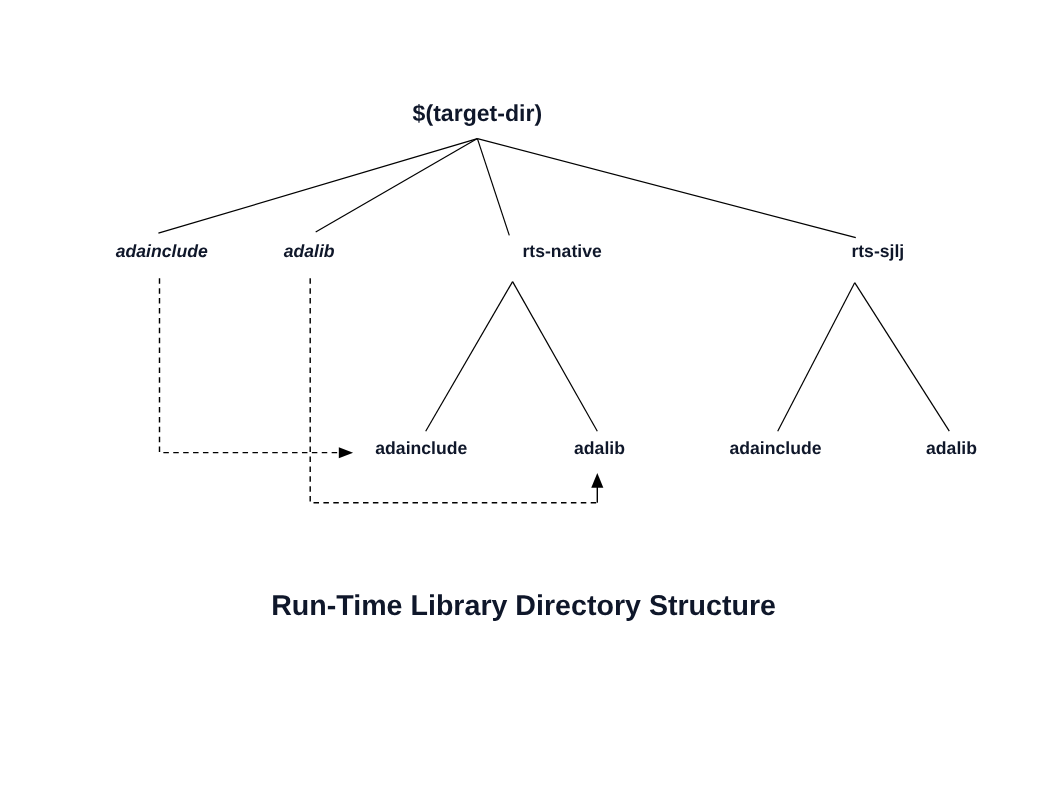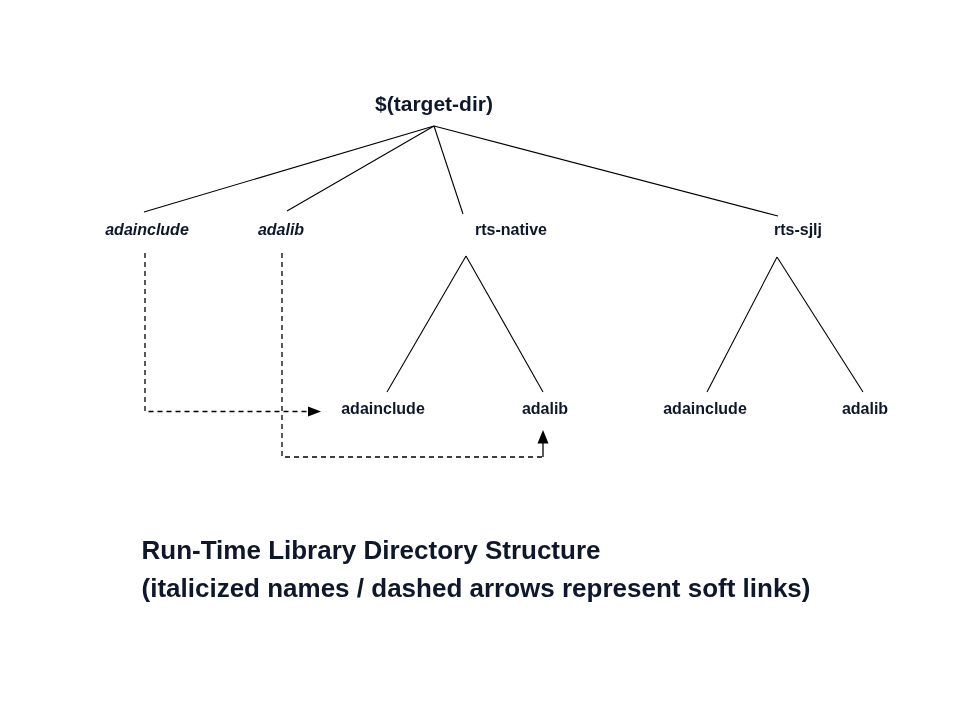--- a/index.html
+++ b/index.html
@@ -92,16 +92,15 @@
   <div class="lbl" style="left:468px; top:222px;margin-left:43px;">rts-native</div>
   <div class="lbl" style="left:798px; top:222px;">rts-sjlj</div>
 
   <div class="lbl" style="left:383px; top:401px;">adainclude</div>
   <div class="lbl" style="left:545px; top:401px;">adalib</div>
   <div class="lbl" style="left:705px; top:401px;">adainclude</div>
   <div class="lbl" style="left:865px; top:401px;">adalib</div>
 
   <div class="caption">
     <div>Run-Time Library Directory Structure</div>
-    <div>(italicized names / dashed arrows represent soft links)</div>
   </div>
 
 </div>
 
 </body></html>

